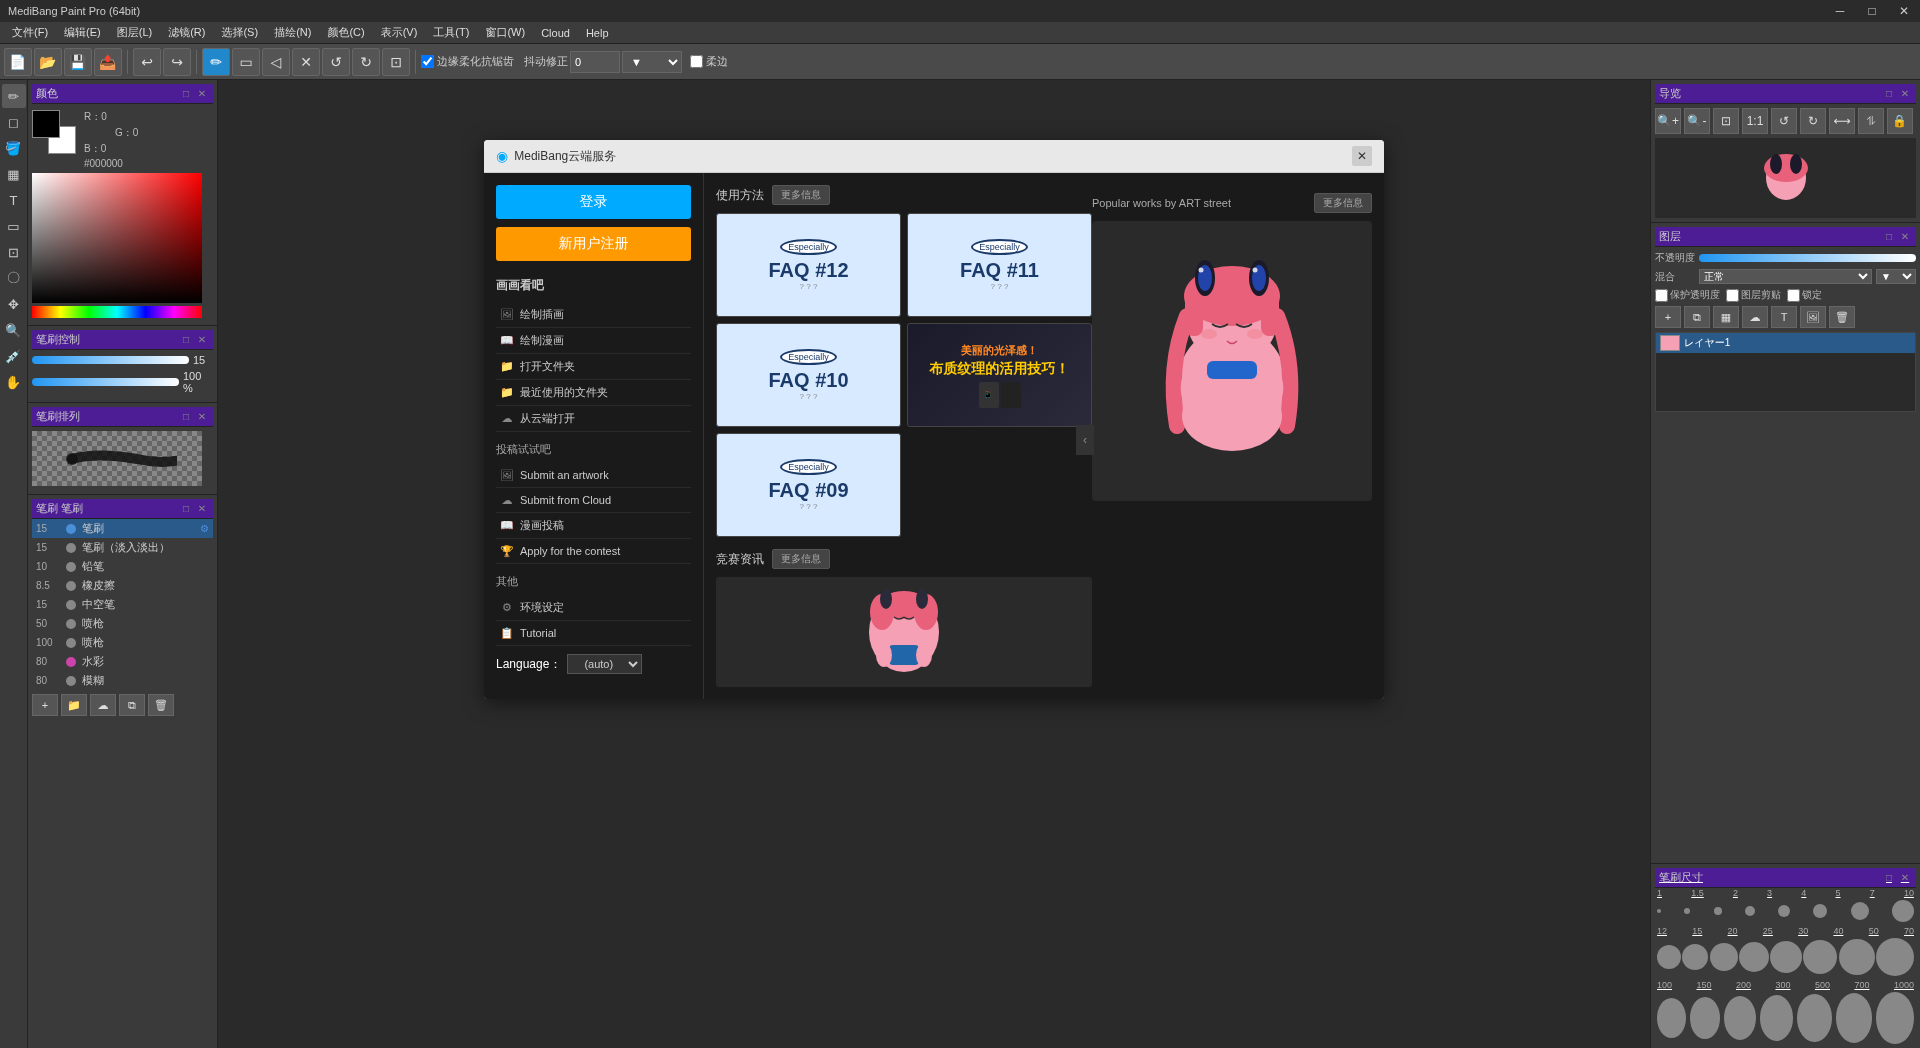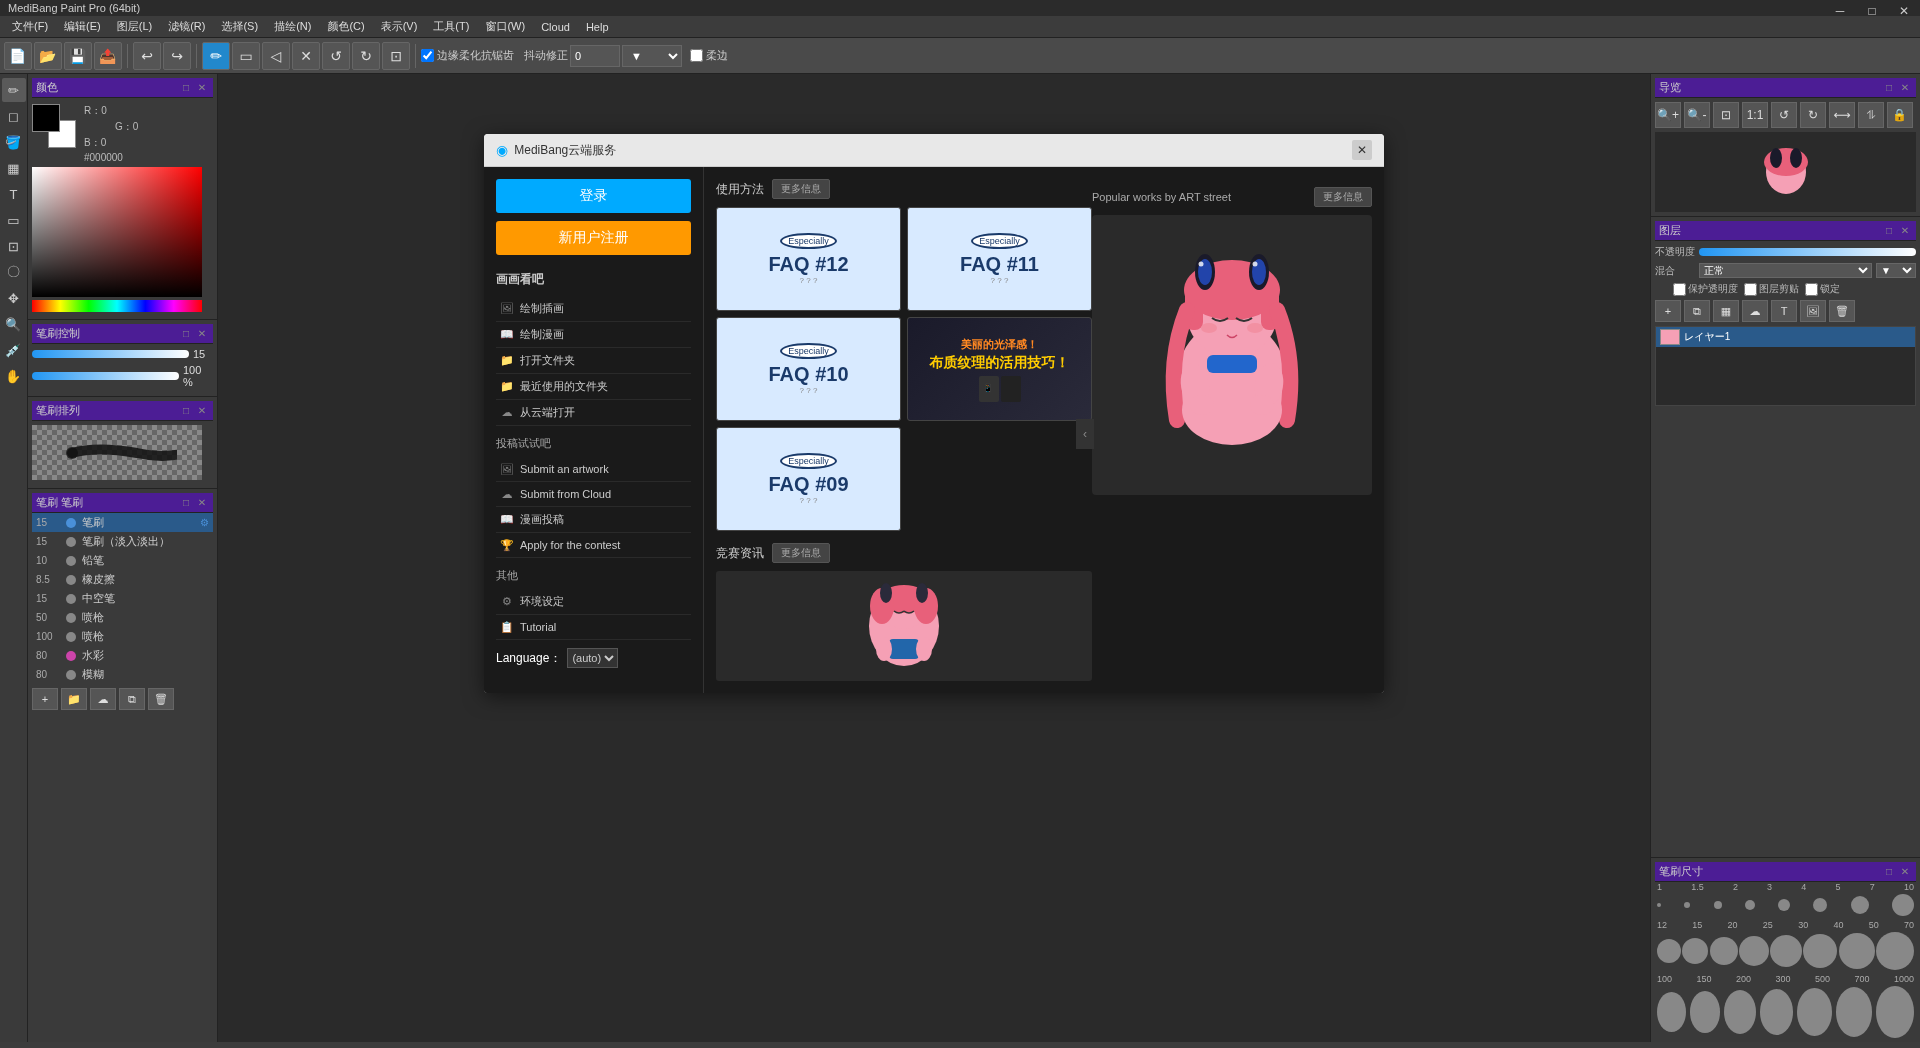--- a/index.html
+++ b/index.html
@@ -10,21 +10,21 @@
       font-family: 'MS Gothic', 'SimHei', sans-serif;
       font-size: 12px;
       color: #fff;
       overflow: hidden;
       position: relative;
     }
 
     
     #title-bar {
       background: #2b2b2b;
-      height: 16px;
+      height: 22px;
       display: flex;
       align-items: center;
       padding: 0 8px;
       font-size: 11px;
       color: #ccc;
       position: relative;
     }
     #title-bar .window-controls {
       position: absolute;
       right: 0;
@@ -317,21 +317,21 @@
       display: flex;
       align-items: center;
       gap: 6px;
       margin-top: 8px;
     }
     .modal-lang-select {
       background: #333;
       border: 1px solid #555;
       color: #ccc;
       font-size: 11px;
-      padding: 2px 0;
+      padding: 2px 12px;
     }
 
     #modal-right {
       flex: 1;
       padding: 12px;
       background: #1a1a1a;
     }
 
     .modal-content-header {
       display: flex;
@@ -918,21 +918,21 @@
       <div style="display:flex; align-items:center; gap:4px; margin:4px 0;">
         <span style="font-size:10px; color:#bbb; width:40px;">混合</span>
         <select style="background:#555; border:1px solid #666; color:#fff; font-size:10px; flex:1;">
           <option>正常</option>
         </select>
         <select style="background:#555; border:1px solid #666; color:#fff; font-size:10px; width:40px;">
           <option>▼</option>
         </select>
       </div>
       <div style="display:flex; gap:6px; font-size:10px; color:#bbb; margin:4px 0; flex-wrap:wrap;">
-        <label style="display:flex; align-items:center; gap:2px; cursor:pointer;margin-left:18px;">
+        <label style="display:flex; align-items:center; gap:2px; cursor:pointer;">
           <input type="checkbox" style="">
           <span>保护透明度</span>
         </label>
         <label style="display:flex; align-items:center; gap:2px; cursor:pointer;">
           <input type="checkbox" style="">
           <span>图层剪贴</span>
         </label>
         <label style="display:flex; align-items:center; gap:2px; cursor:pointer;">
           <input type="checkbox" style="">
           <span>锁定</span>
@@ -949,21 +949,21 @@
       </div>
 
       <div style="height:80px; background:#2a2a2a; border:1px solid #444; overflow-y:auto;">
         <div style="display:flex; align-items:center; padding:2px 4px; background:#2a5a8a; cursor:pointer;">
           <div style="width:20px; height:16px; background:#f5a0b5; border:1px solid #888; margin-right:4px;"></div>
           <span style="font-size:10px; color:#fff;">レイヤー1</span>
         </div>
       </div>
     </div>
 
-    <div style="padding:4px; background:#3a3a3a;">
+    <div style="padding:4px; background:#3a3a3a;text-decoration:underline;">
       <div class="panel-title-bar">
         <span>笔刷尺寸</span>
         <div class="panel-title-btns">
           <button class="ptb">□</button>
           <button class="ptb">✕</button>
         </div>
       </div>
 
       <div style="display:flex; justify-content:space-between; padding:0 2px; margin-bottom:2px;">
         <span style="font-size:9px; color:#aaa;">1</span>

